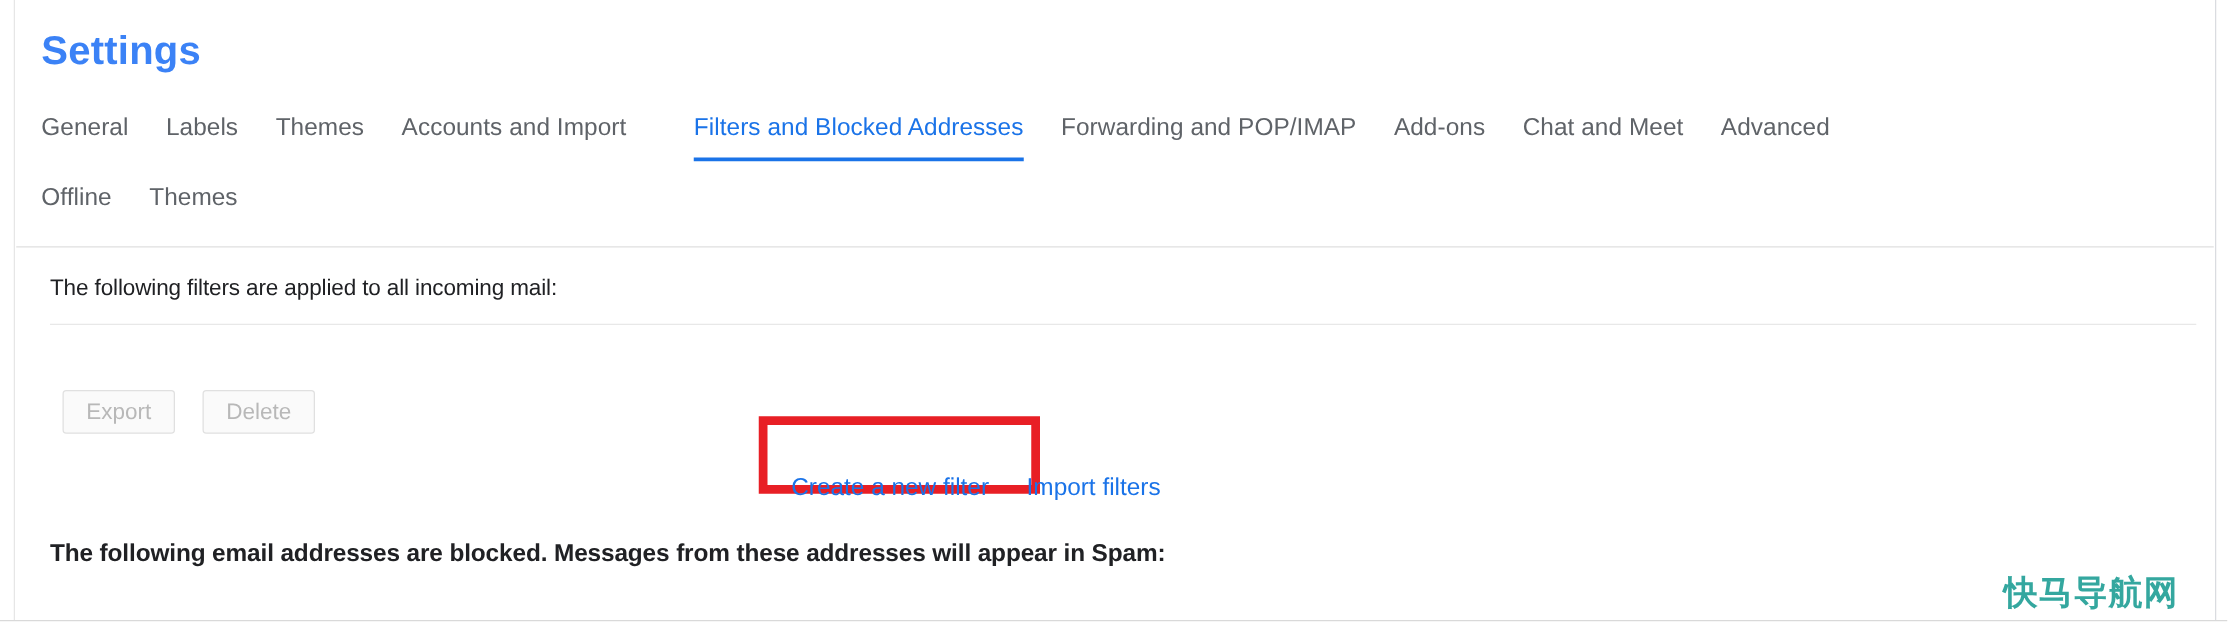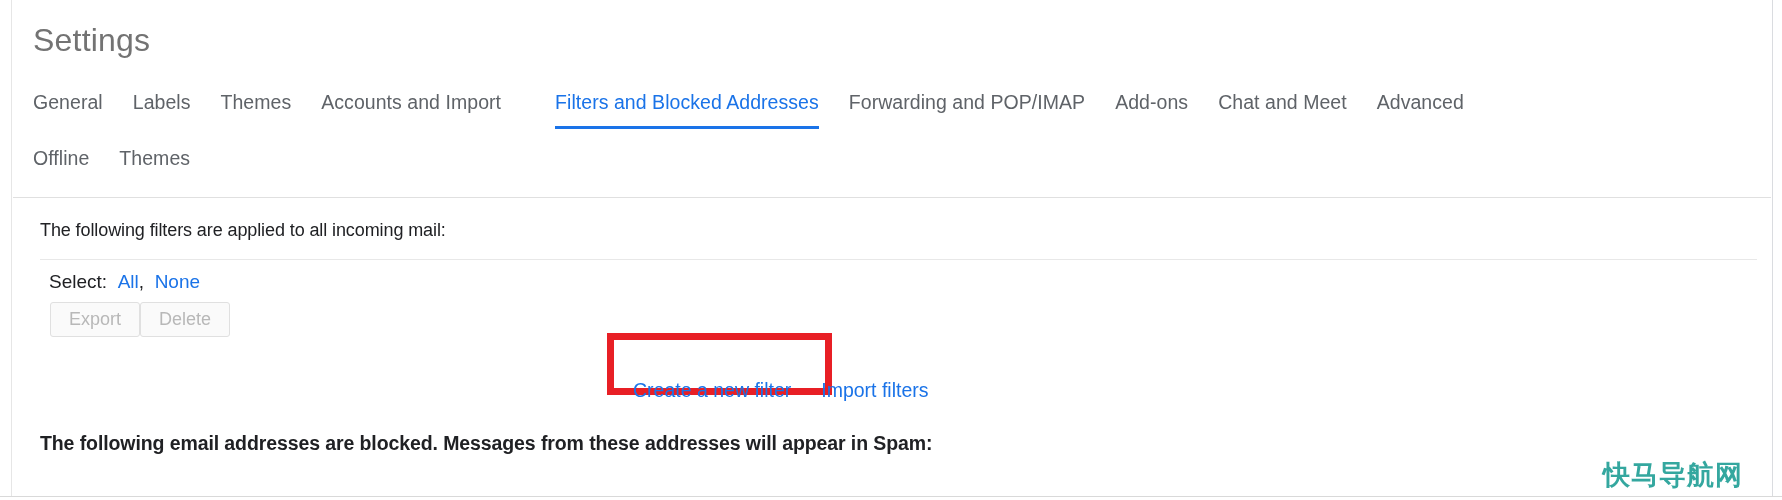--- a/index.html
+++ b/index.html
@@ -61,22 +61,22 @@
     width: 1758px;
     height: 492px;
     background: #ffffff;
   }
 
   .page-title {
     position: absolute;
     left: 20px;
     top: 16px;
     font-size: 32px;
-    color: #737373;
-    font-weight: 400;
+    color: #3b82f6;
+    font-weight: 700;
     letter-spacing: 0.2px;
     line-height: 40px;
     white-space: nowrap;
   }
 
   .tabs-wrap {
     position: absolute;
     left: 0px;
     top: 85px;
     width: 1512px;
@@ -151,22 +151,23 @@
   }
   .link {
     color: #1a73e8;
     text-decoration: none;
     cursor: pointer;
   }
 
   .buttons-row {
     position: absolute;
     left: 37px;
-    top: 298px;
+    top: 308px;
     display: flex;
+    gap: 22px;
   }
   .btn-disabled {
     font-family: "Liberation Sans", sans-serif;
     font-size: 18px;
     color: #b8b8b8;
     background: #fafafa;
     border: 1px solid #e0e0e0;
     border-radius: 3px;
     padding: 5px 18px 6px 18px;
     line-height: 22px;
@@ -256,25 +257,20 @@
         <div class="tab">Themes</div>
       </div>
     </div>
 
     <div class="tabs-divider"></div>
 
     <div class="section-heading">The following filters are applied to all incoming mail:</div>
 
     <div class="rule-1"></div>
 
-    <div class="select-row">
-      <span>Select:</span>
-      <span>&nbsp;</span><a class="link">All</a><span>,</span>
-      <span>&nbsp;</span><a class="link">None</a>
-    </div>
 
     <div class="buttons-row">
       <button class="btn-disabled">Export</button>
       <button class="btn-disabled">Delete</button>
     </div>
 
     <div class="highlight-box"></div>
 
     <div class="filter-links">
       <a class="link">Create a new filter</a>

